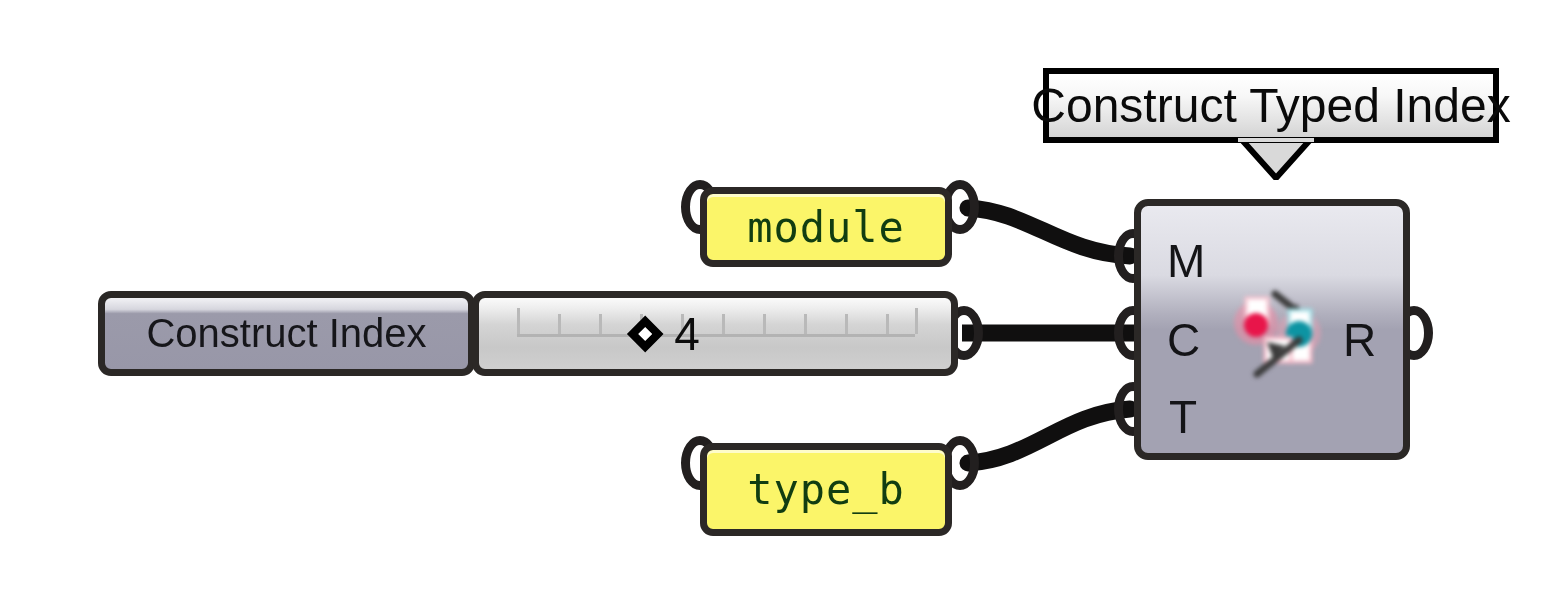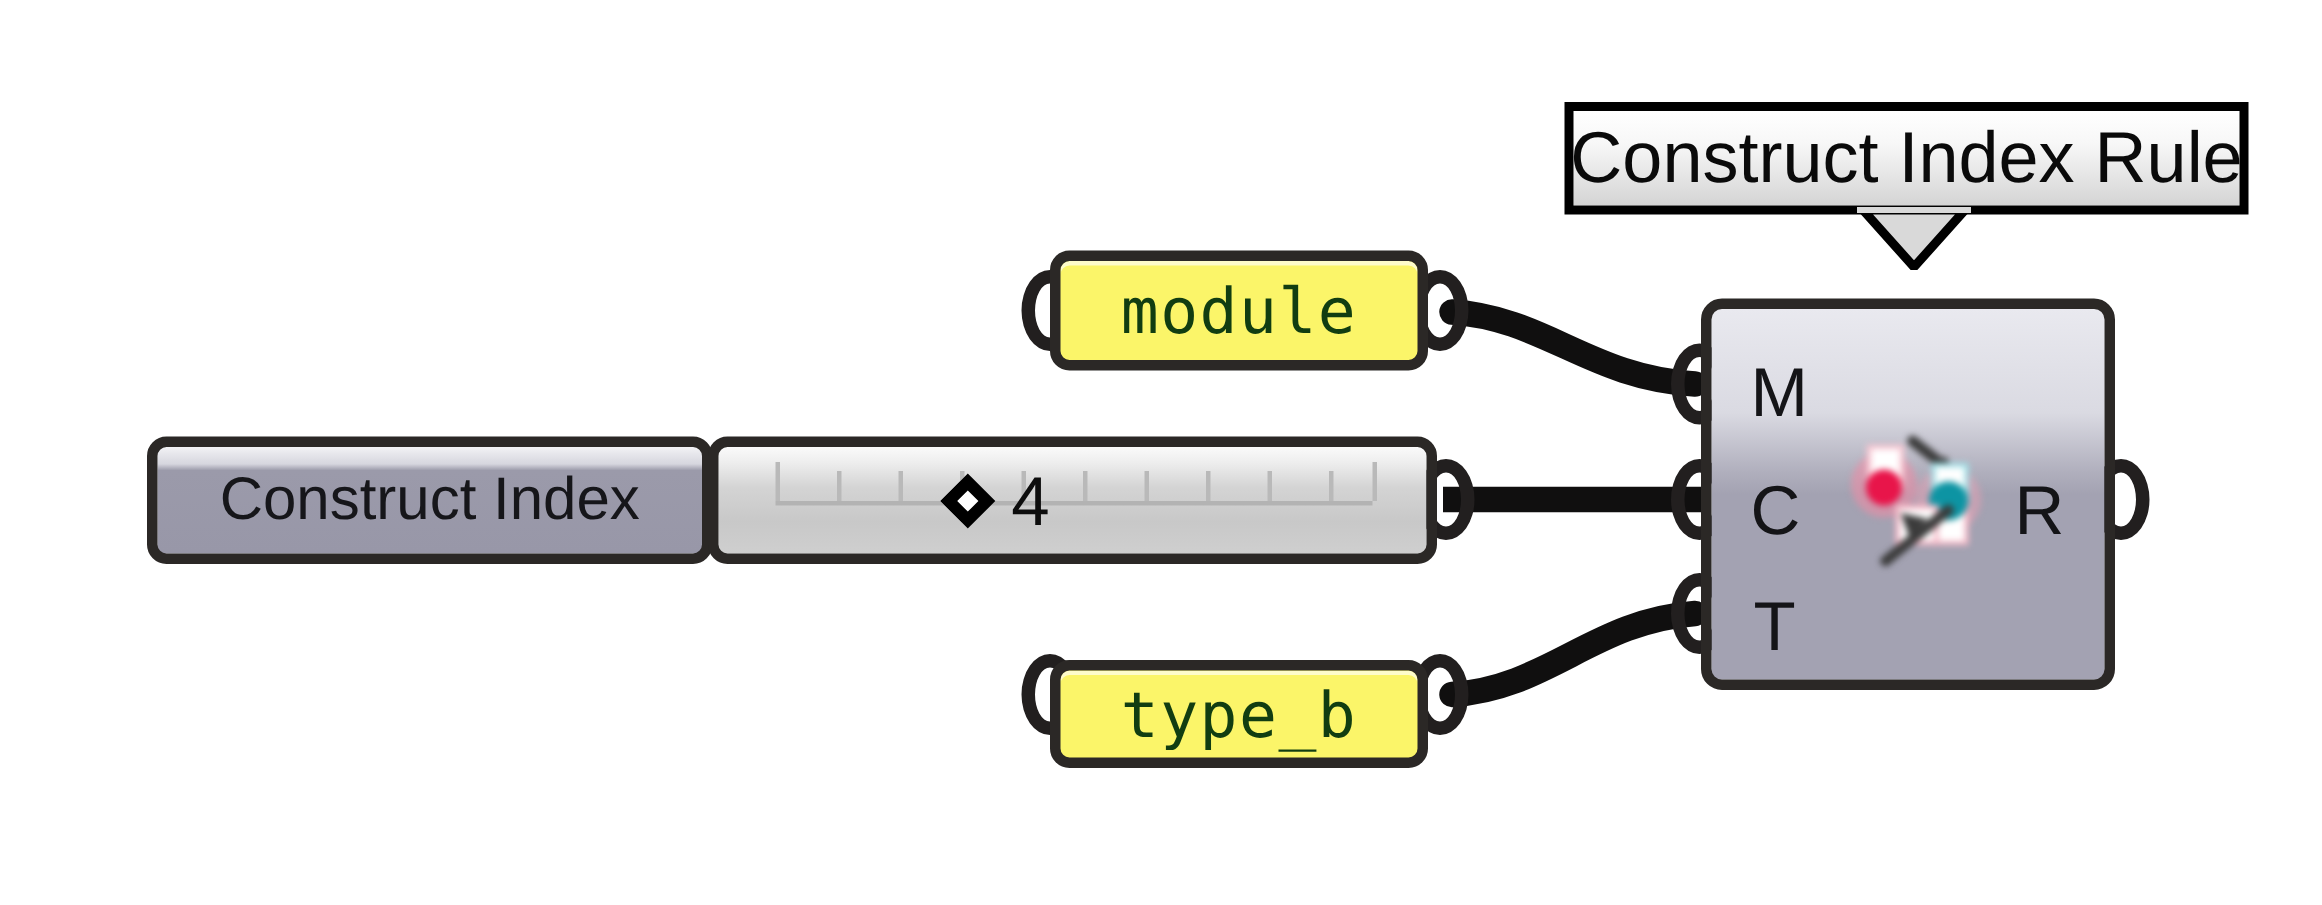--- a/index.html
+++ b/index.html
@@ -48,20 +48,21 @@
     position: absolute;
     box-sizing: border-box;
     background: #fbf569;
     border: 7px solid #2b2826;
     border-radius: 13px;
     display: flex;
     align-items: center;
     justify-content: center;
     z-index: 4;
     box-shadow: inset 0 3px 0 rgba(255,255,255,.65);
+    margin-top: 20px;
   }
   .param-text {
     font-family: "DejaVu Sans Mono", "Liberation Mono", monospace;
     font-size: 42px;
     color: #113d11;
     letter-spacing: 1px;
     white-space: nowrap;
   }
 
   
@@ -190,36 +191,36 @@
   <svg id="wires" viewBox="0 0 1548 603" width="1548" height="603">
 
     <path d="M 968 208 C 1030 212, 1060 252, 1130 256" stroke="#100f0f" stroke-width="17" fill="none" stroke-linecap="round"></path>
 
     <path d="M 962 333 L 1134 333" stroke="#100f0f" stroke-width="17" fill="none" stroke-linecap="butt"></path>
 
     <path d="M 968 463 C 1032 459, 1062 414, 1130 409" stroke="#100f0f" stroke-width="17" fill="none" stroke-linecap="round"></path>
   </svg>
 
   <div class="tooltip" style="left:1043px; top:68px; width:456px; height:75px;">
-    <span class="tooltip-text">Construct Index Rule</span>
+    <span class="tooltip-text">Construct Typed Index</span>
   </div>
   <svg class="tooltip-tail" style="left:1238px; top:138px;" width="76" height="42" viewBox="0 0 76 42">
     <polygon points="4,2 72,2 38,40" fill="#d9d9d9" stroke="#000000" stroke-width="6" stroke-linejoin="miter"></polygon>
     <rect x="0" y="0" width="76" height="4" fill="#d9d9d9"></rect>
   </svg>
 
   <div class="port" style="left:681px; top:180px;"></div>
   <div class="port" style="left:941px; top:180px;"></div>
   <div class="param" style="left:700px; top:167px; width:252px; height:80px;">
     <span class="param-text">module</span>
   </div>
 
   <div class="port" style="left:681px; top:436px;"></div>
   <div class="port" style="left:941px; top:436px;"></div>
-  <div class="param" style="left:700px; top:440px; width:252px; height:72px;justify-content:center;">
+  <div class="param" style="left:700px; top:423px; width:252px; height:93px;justify-content:center;">
     <span class="param-text">type_b</span>
   </div>
 
   <div class="port" style="left:945px; top:306px;"></div>
   <div class="slider-wrap" style="left:98px; top:291px; width:860px; height:85px;">
     <div class="slider-label" style="width:377px;">
       <span class="slider-label-text">Construct Index</span>
     </div>
     <div class="slider-track" style="width:486px; margin-left:-3px;">
       <div class="tick-line"></div>

